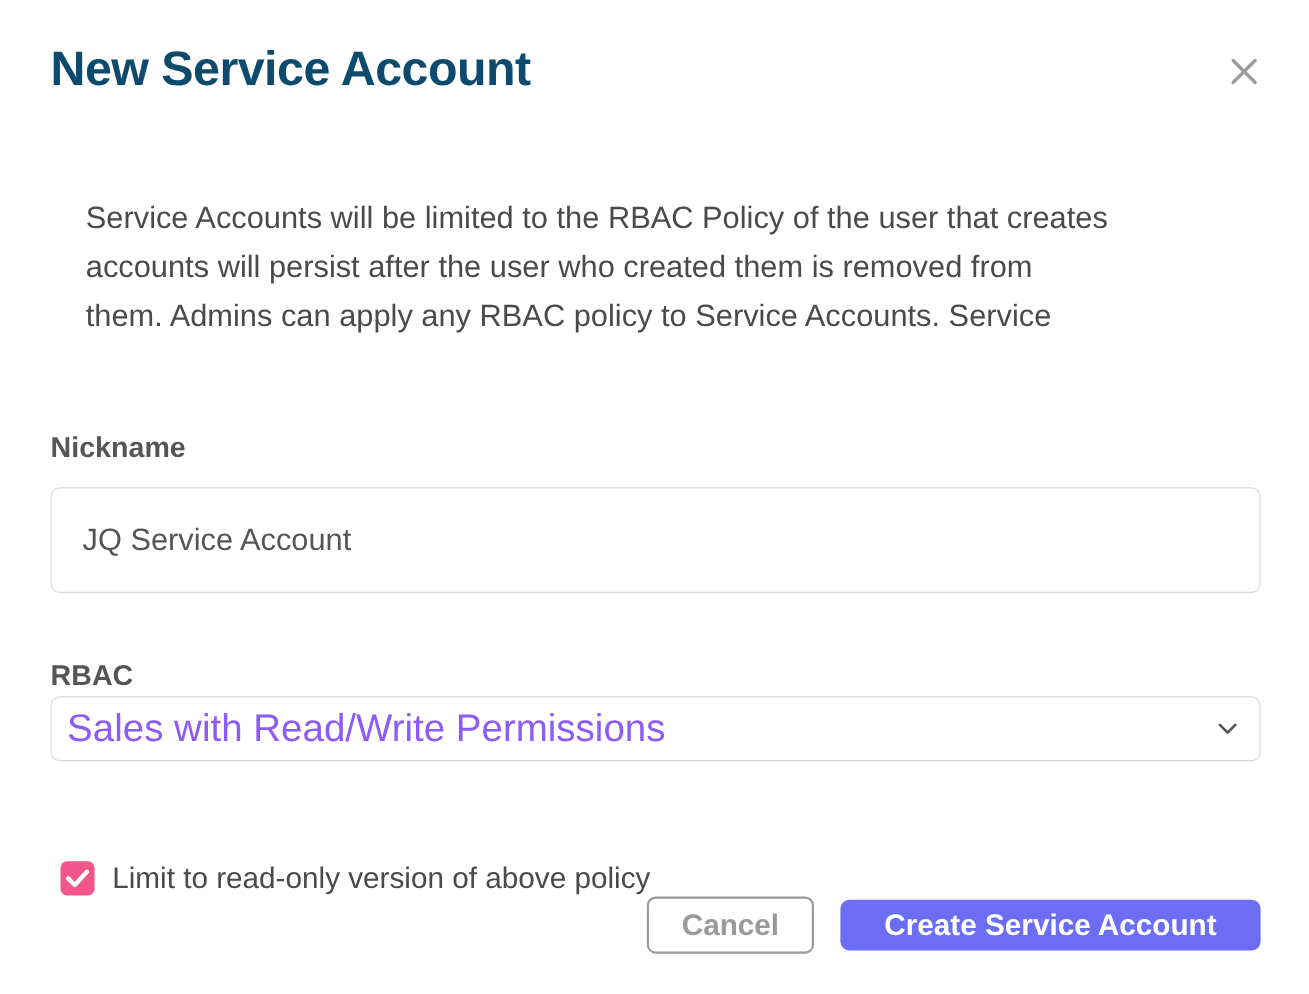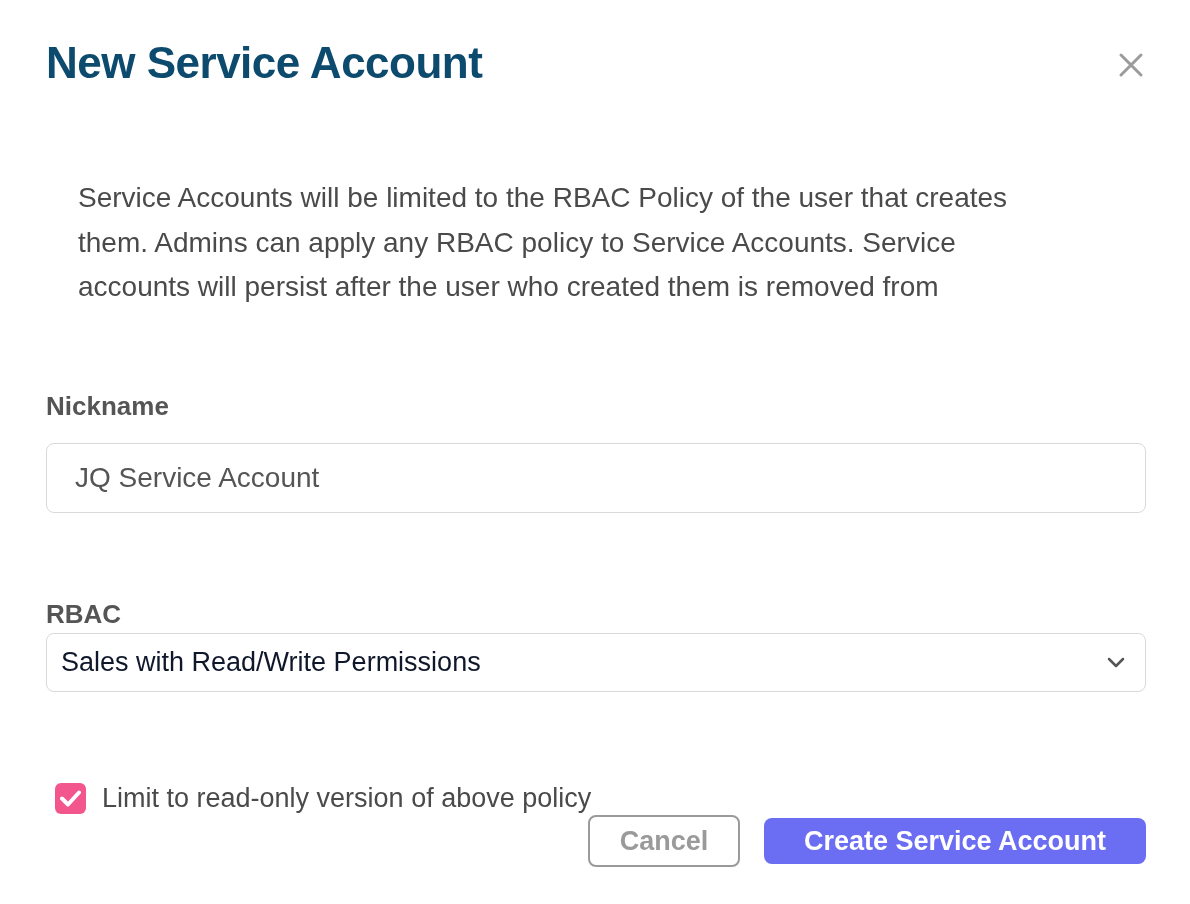--- a/index.html
+++ b/index.html
@@ -36,38 +36,38 @@
   .field-label {
     position: absolute; left: 46px;
     font-size: 26px; font-weight: 700;
     color: #555555;
     text-align: center;
   }
   .label-nickname { top: 391px; }
   .label-rbac { top: 599px; }
   .text-input {
     position: absolute; top: 443px; left: 46px;
-    width: 1100px; height: 70px;
+    width: 1100px; height: 96px;
     border: 1px solid #d9d9d9; border-radius: 8px;
     padding: 0 28px;
     font-family: "Liberation Sans", sans-serif;
     font-size: 28px; color: #555555;
     outline: none; background: #ffffff;
   }
   .select-box {
     position: absolute; top: 633px; left: 46px;
     width: 1100px; height: 59px;
     border: 1px solid #d9d9d9; border-radius: 8px;
     background: #ffffff;
     display: flex; align-items: center;
     padding: 0 20px 0 14px;
     cursor: pointer;
   }
   .select-value {
-    font-size: 27px; color: #0f172a;
+    font-size: 35px; color: #8b5cf6;
     flex: 1;
     white-space: nowrap; overflow: hidden;
   }
   .checkbox-row {
     position: absolute; top: 739px; left: 55px;
     display: flex; align-items: center; gap: 16px;
     cursor: pointer;
     margin-top: 44px;
   }
   .checkbox {
@@ -113,22 +113,22 @@
   <button class="close-btn">
     <span style="display:flex;">
       <svg width="30" height="30" viewBox="0 0 30 30">
         <path d="M5 5 L25 25 M25 5 L5 25" stroke="#9b9b9b" stroke-width="3" stroke-linecap="round" fill="none"></path>
       </svg>
     </span>
   </button>
 
   <div class="description">
     <span>Service Accounts will be limited to the RBAC Policy of the user that creates</span>
+    <span>accounts will persist after the user who created them is removed from</span>
     <span>them. Admins can apply any RBAC policy to Service Accounts. Service</span>
-    <span>accounts will persist after the user who created them is removed from</span>
   </div>
 
   <label class="field-label label-nickname">Nickname</label>
 
   <input class="text-input" type="text" value="JQ Service Account" style="">
 
   <label class="field-label label-rbac">RBAC</label>
 
   <div class="select-box">
     <span class="select-value">Sales with Read/Write Permissions</span>

